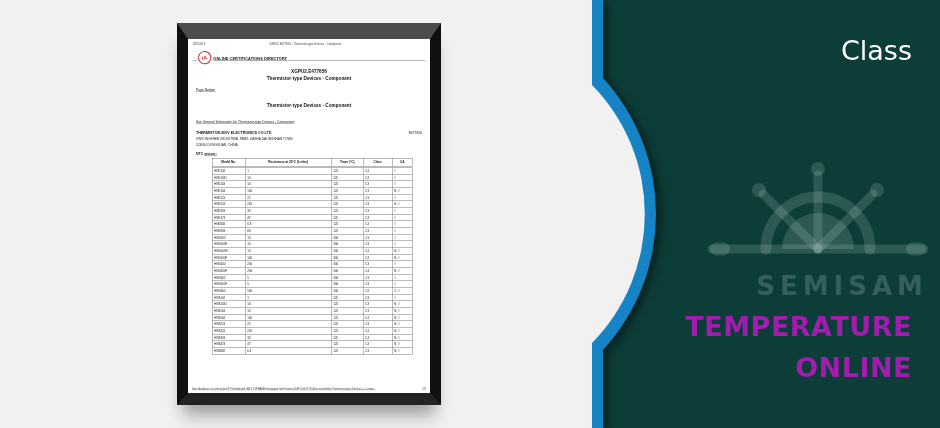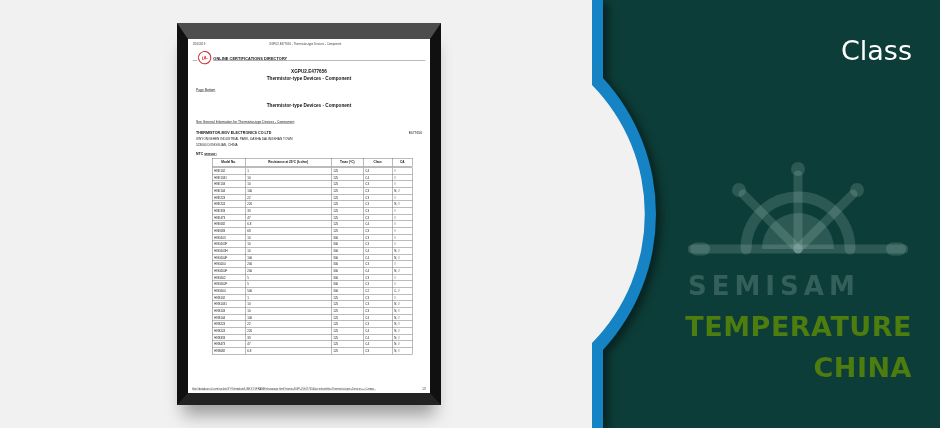--- a/index.html
+++ b/index.html
@@ -63,30 +63,30 @@
   .doc-footer .url{max-width:640px;overflow:hidden;white-space:nowrap;text-overflow:ellipsis;
     text-decoration:underline;}
 
   
   .honor{
     position:absolute;top:30px;right:28px;z-index:4;text-align:right;
     color:#ffffff;font-size:27px;line-height:42px;font-weight:500;
     font-family:"DejaVu Sans", sans-serif;
   }
   .watermark{
-    position:absolute;top:145px;right:32px;width:220px;z-index:4;
-    text-align:left;color:rgba(190,218,212,0.18);
+    position:absolute;top:145px;right:12px;width:220px;z-index:4;
+    text-align:right;color:rgba(190,218,212,0.18);
   }
   .watermark .brand{
     font-weight:bold;font-size:26px;letter-spacing:5px;margin-top:4px;
     font-family:"DejaVu Sans", sans-serif;color:rgba(190,218,212,0.22);
   }
   .product{
     position:absolute;bottom:40px;right:28px;z-index:4;text-align:right;
-    color:#4d7c0f;font-size:27px;line-height:41px;font-weight:600;
+    color:#a21caf;font-size:27px;line-height:41px;font-weight:600;
     letter-spacing:0.5px;font-family:"DejaVu Sans", sans-serif;
   }
 </style>
 </head>
 <body>
 
 <svg id="divider-svg" width="940" height="428" viewBox="0 0 940 428">
   <rect x="580" y="0" width="360" height="428" fill="#0d3d38"></rect>
   <path class="blue-curve" d="M560,0 H603 V78 A201,201 0 0 1 603,350 V428 H560 Z" fill="#1583c4"></path>
   <path d="M0,0 H592 V85 A184,184 0 0 1 592,343 V428 H0 Z" fill="#f1f1f1"></path>
@@ -375,14 +375,14 @@
       <rect x="2" y="97.5" width="20" height="13" rx="6.5"></rect>
       <rect x="198" y="97.5" width="20" height="13" rx="6.5"></rect>
       <path d="M74,104 A36,36 0 0 1 146,104 Z"></path>
     </g>
   </svg>
   <div class="brand">SEMISAM</div>
 </div>
 
 <div class="product">
   <div>TEMPERATURE</div>
-  <div>CHINA</div>
+  <div>ONLINE</div>
 </div>
 
 </body></html>

